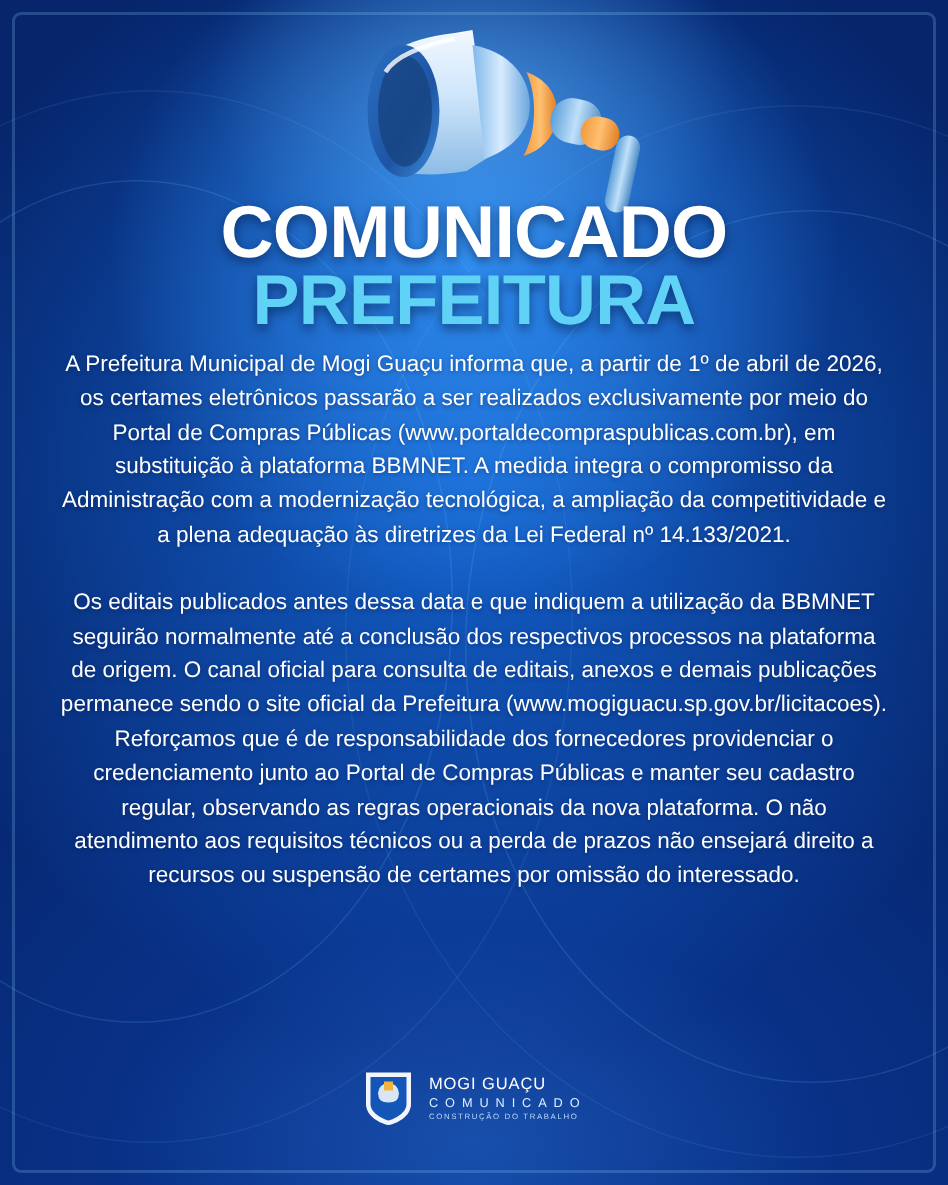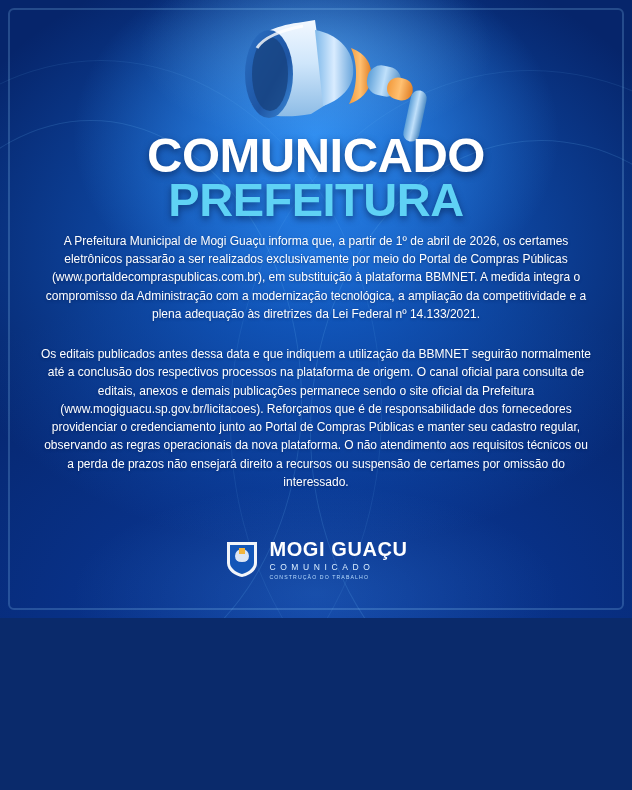--- a/index.html
+++ b/index.html
@@ -6,21 +6,21 @@
     margin: 0;
     padding: 0;
     background: #0a2a6b;
   }
   body {
     font-family: "Liberation Sans", sans-serif;
   }
   .poster {
     position: relative;
     width: 632px;
-    height: 618px;
+    height: 790px;
     overflow: hidden;
     background:
       radial-gradient(ellipse 62% 48% at 50% 22%, #2f8df0 0%, rgba(47,141,240,0.0) 62%),
       radial-gradient(ellipse 90% 70% at 50% 40%, #1463cf 0%, rgba(20,99,207,0) 70%),
       radial-gradient(ellipse 120% 80% at 50% 100%, #0a3a9c 0%, #06256b 70%),
       linear-gradient(180deg, #0c3fa0 0%, #0b44ad 40%, #072a74 100%);
   }
   
   .ring {
     position: absolute;
@@ -80,21 +80,21 @@
     font-size: 47px;
   }
 
   .body-copy {
     position: absolute;
     left: 40px;
     right: 40px;
     top: 232px;
     text-align: center;
     color: #ffffff;
-    font-size: 12px;
+    font-size: 15px;
     line-height: 1.52;
     text-shadow: 0 1px 3px rgba(0,25,70,0.45);
   }
   .body-copy p {
     margin: 0 0 22px 0;
   }
   .body-copy p:last-child { margin-bottom: 16px; text-align: center; }
 
   
   .footer {
@@ -109,22 +109,22 @@
   .crest {
     width: 36px;
     height: 40px;
   }
   .footer-text {
     text-align: left;
     color: #fff;
   }
   .footer-text .fl1 {
     display: block;
-    font-weight: bold;
-    font-size: 20px;
+    font-weight: normal;
+    font-size: 11px;
     letter-spacing: 0.6px;
   }
   .footer-text .fl2 {
     display: block;
     font-size: 8.5px;
     letter-spacing: 4.6px;
     margin-top: 1px;
     color: #dbeeff;
   }
   .footer-text .fl3 {

